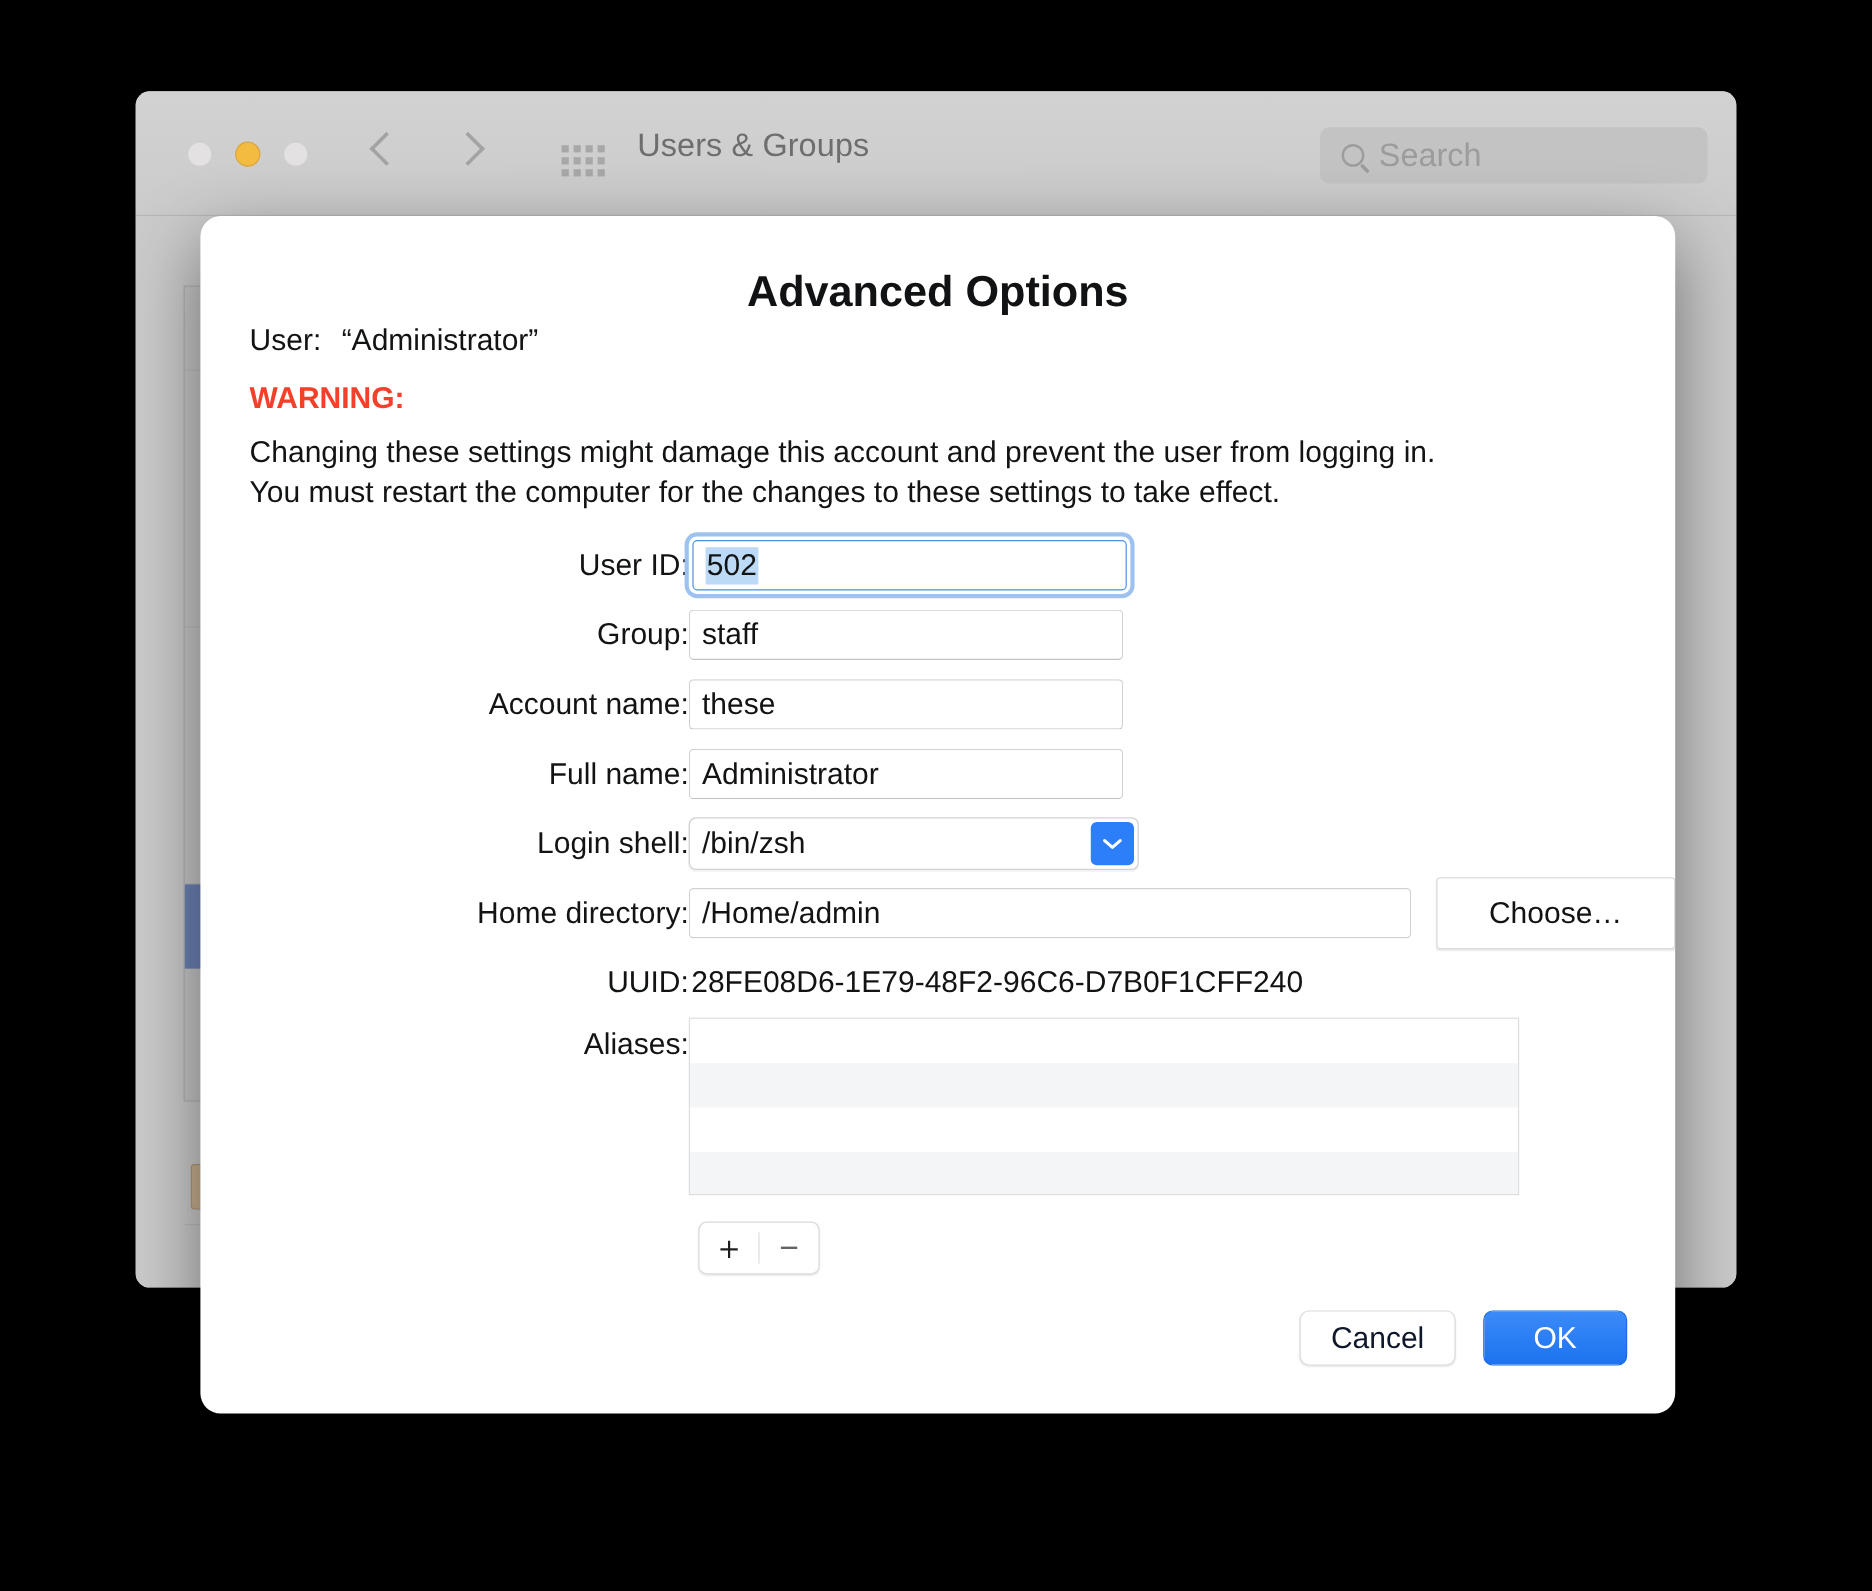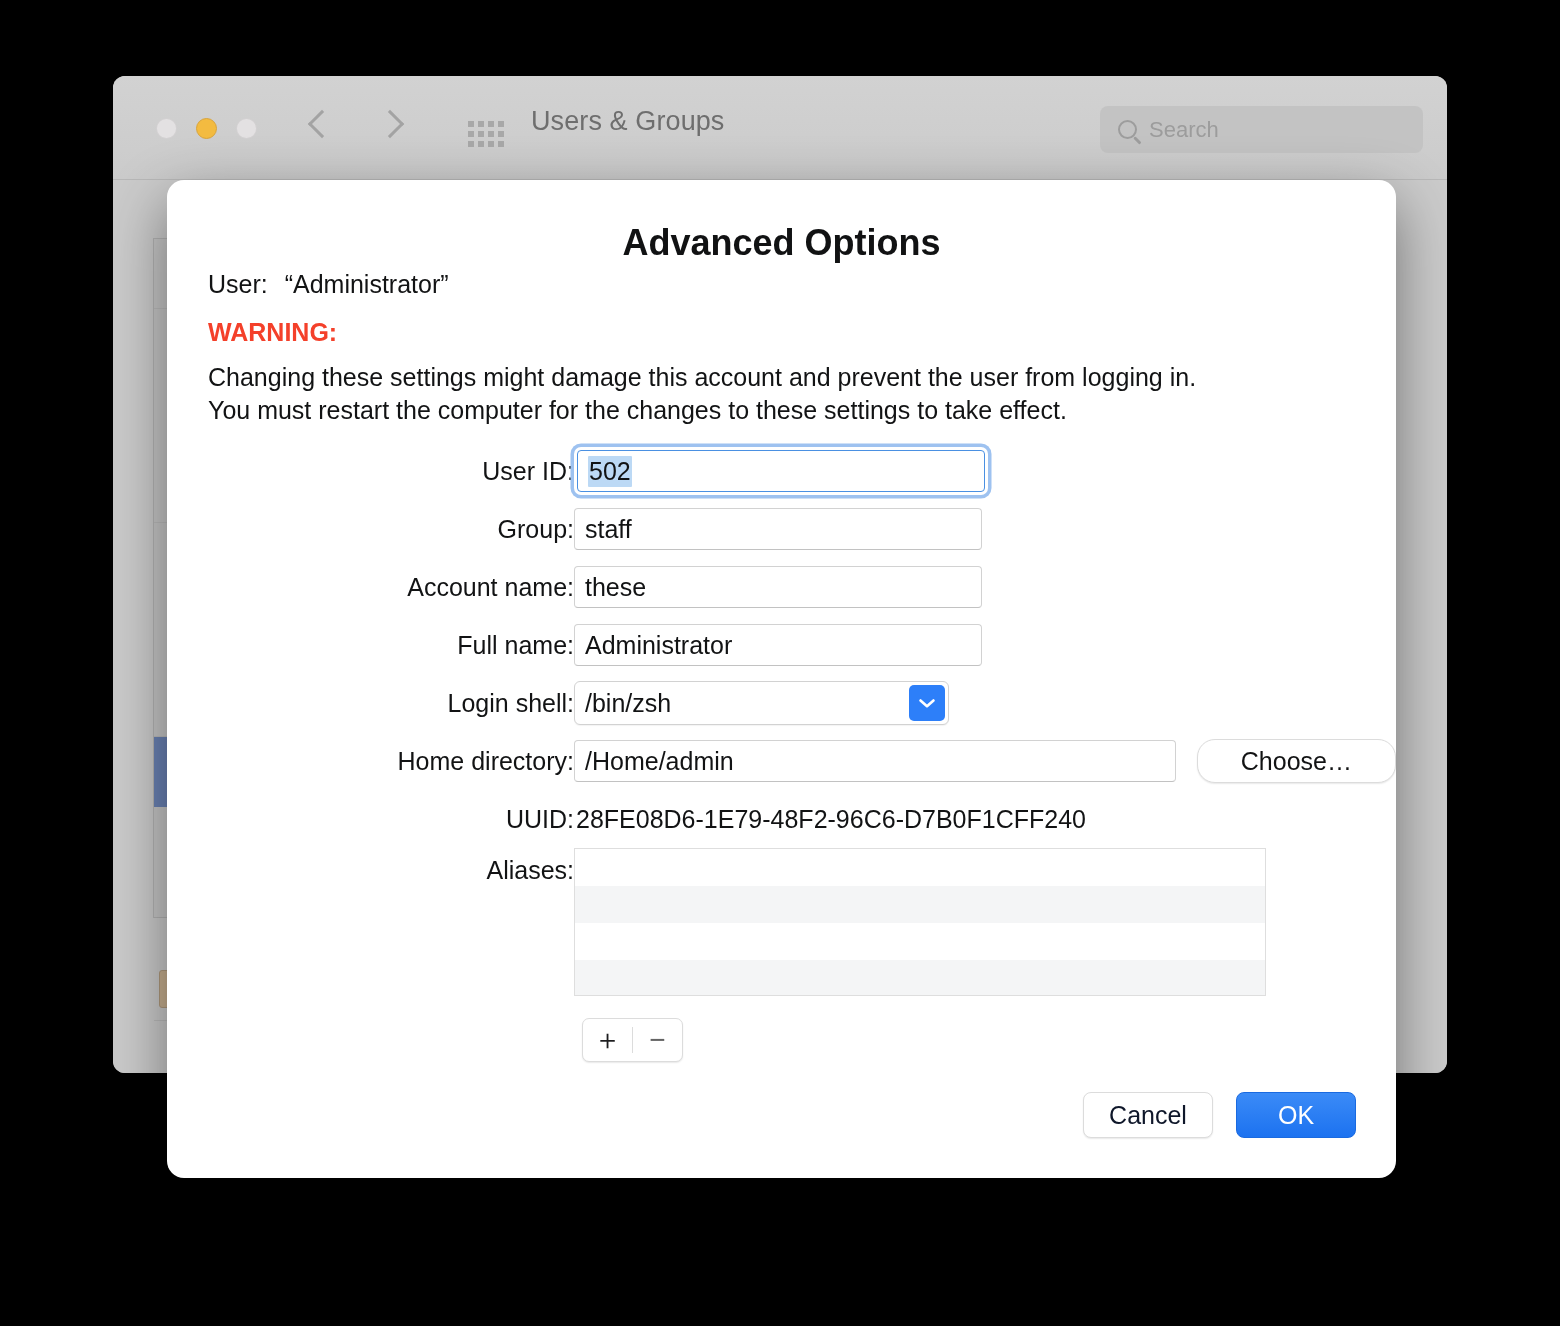--- a/index.html
+++ b/index.html
@@ -135,21 +135,21 @@
   .mag::after {
     content: "";
     position: absolute;
     right: -7px; bottom: -4px;
     width: 9px; height: 2.5px;
     background: #9d9d9d;
     transform: rotate(45deg);
     border-radius: 2px;
   }
   #bg-search-placeholder {
-    font-size: 22px;
+    font-size: 27px;
     color: #9c9c9c;
   }
 
   
   #bg-content {
     position: absolute;
     left: 0; top: 104px;
     width: 100%;
     height: 893px;
     background: #cbcbcb;
@@ -264,21 +264,21 @@
     background: #ffffff;
     border: 1px solid #d2d2d2;
     border-bottom-color: #c2c2c2;
     border-radius: 4px;
     display: flex;
     align-items: center;
     padding: 0 10px;
     font-size: 25px;
     color: #121314;
   }
-  .field.w375 { width: 408px; }
+  .field.w375 { width: 362px; }
   .field.w692 { width: 692px; }
 
   
   .field-wrap-focus {
     position: relative;
     display: inline-block;
     padding: 3px;
     border-radius: 7px;
     background: transparent;
     box-shadow: 0 0 0 3.5px #9ec2f0;
@@ -316,24 +316,24 @@
     border-radius: 5px;
     display: flex;
     align-items: center;
     justify-content: center;
   }
   .combo-arrow svg { display: block; }
 
   .choose-btn {
     margin-left: 21px;
     width: 230px;
-    height: 44px;
+    height: 60px;
     background: #ffffff;
     border: 1px solid #dcdcdc;
-    border-radius: 18px;
+    border-radius: 3px;
     box-shadow: 0 1px 1.5px rgba(0,0,0,0.09);
     display: flex;
     align-items: center;
     justify-content: center;
     font-size: 25px;
     color: #121314;
   }
 
   .uuid-value {
     font-size: 25px;

